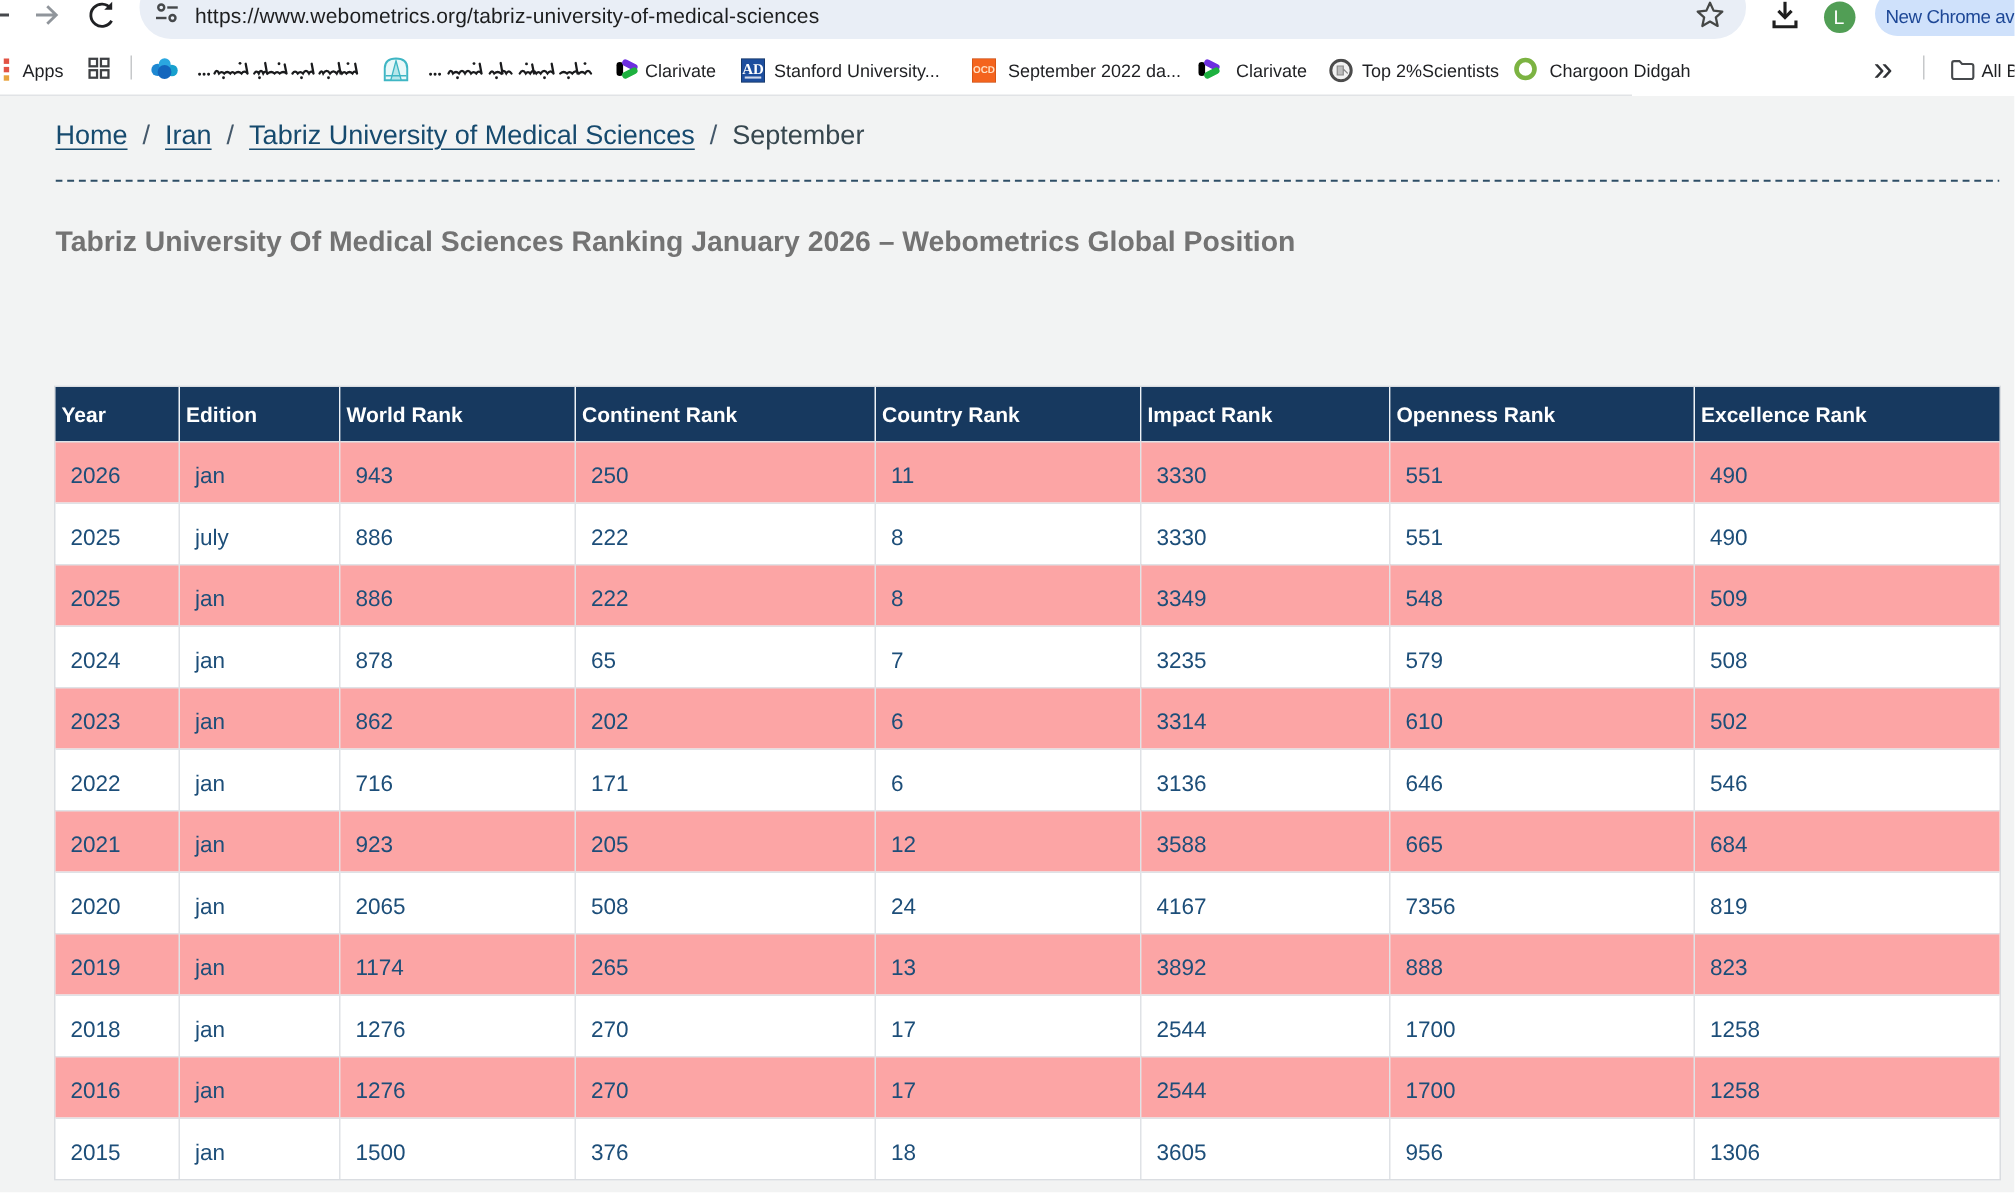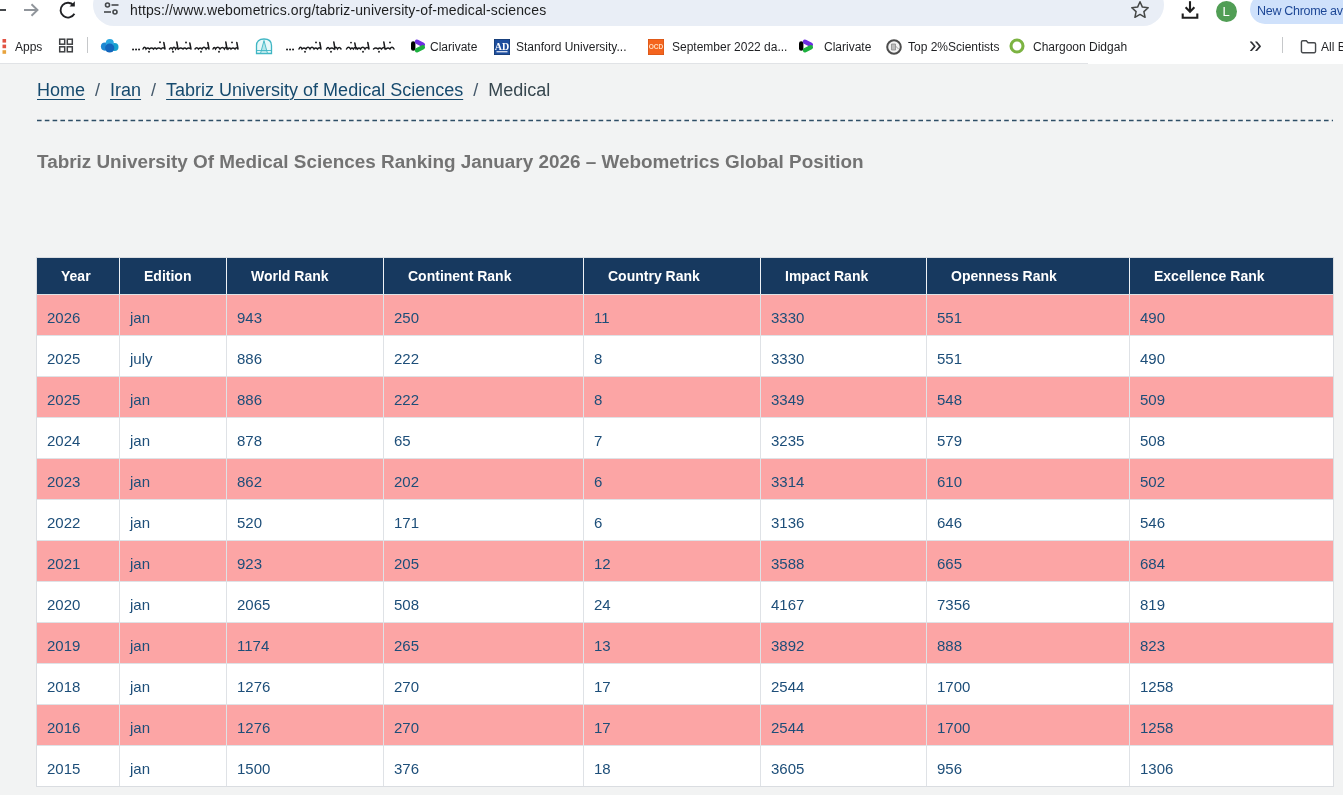--- a/index.html
+++ b/index.html
@@ -25,21 +25,21 @@
   #crumbs .sep{margin:0 10px;color:#44586a}
   #crumbs .last{color:#37474f}
   #h1{left:37px;top:85.5px;font-size:18.9px;font-weight:bold;color:#737373;line-height:24px;white-space:pre}
   #para{left:37px;top:119px;font-size:16.2px;color:#1c4f78;line-height:27px;white-space:pre}
   
   #tbl{left:36px;top:193px;width:1298px;background:#fff;display:grid;box-sizing:border-box;
        grid-template-columns:83px 107px 157px 200px 177px 166px 203px 203px;
        grid-template-rows:36px repeat(12,41.0px);
        border:1px solid #dadde1}
   #tbl .h{background:#17395f;color:#fff;font-weight:bold;font-size:14px;
-          display:flex;align-items:center;padding-left:24px;box-sizing:border-box;
+          display:flex;align-items:center;padding-left:4px;box-sizing:border-box;
           border-right:1px solid #eef2f6}
   #tbl .h.le{border-right:none}
   #tbl .c{font-size:15px;color:#1d4e79;display:flex;align-items:center;
           padding-left:10px;padding-top:4px;box-sizing:border-box;
           border-right:1px solid #dfe2e6;border-top:1px solid #dfe2e6}
   #tbl .c.le{border-right:none}
   #tbl .od{background:#fca5a5}
 </style>
 </head>
 <body>
@@ -164,21 +164,21 @@
     <div class="bktext" style="left:1033px">Chargoon Didgah</div>
     <div class="bktext" style="left:1249px;font-size:23px;top:10px;color:#303236">»</div>
     <div class="vsep" style="left:1282px"></div>
     <svg class="abs" style="left:1299px;top:11px" width="19" height="15" viewBox="0 0 19 17">
       <path d="M1.5 3.5 a1.5 1.5 0 0 1 1.5-1.5 h4 l2 2.2 h7 a1.5 1.5 0 0 1 1.5 1.5 v8.3 a1.5 1.5 0 0 1 -1.5 1.5 h-13 a1.5 1.5 0 0 1 -1.5-1.5 z" fill="none" stroke="#46494c" stroke-width="1.6"></path>
     </svg>
     <div class="bktext" style="left:1321px">All B</div>
   </div>
 
   <div class="abs" id="page">
-    <div class="abs" id="crumbs"><a>Home</a><span class="sep">/</span><a>Iran</a><span class="sep">/</span><a>Tabriz University of Medical Sciences</a><span class="sep">/</span><span class="last">Medical</span></div>
+    <div class="abs" id="crumbs"><a>Home</a><span class="sep">/</span><a>Iran</a><span class="sep">/</span><a>Tabriz University of Medical Sciences</a><span class="sep">/</span><span class="last">September</span></div>
     <svg class="abs" style="left:37px;top:55px" width="1296" height="4" viewBox="0 0 1296 4">
       <line x1="0" y1="1.5" x2="1296" y2="1.5" stroke="#2e4e66" stroke-width="1.4" stroke-dasharray="4.6 3.2"></line>
     </svg>
     <div class="abs" id="h1">Tabriz University Of Medical Sciences Ranking January 2026 – Webometrics Global Position</div>
     <div class="abs" id="tbl">
       <div class="h">Year</div>
       <div class="h">Edition</div>
       <div class="h">World Rank</div>
       <div class="h">Continent Rank</div>
       <div class="h">Country Rank</div>
@@ -220,21 +220,21 @@
       <div class="c od">2023</div>
       <div class="c od">jan</div>
       <div class="c od">862</div>
       <div class="c od">202</div>
       <div class="c od">6</div>
       <div class="c od">3314</div>
       <div class="c od">610</div>
       <div class="c le od">502</div>
       <div class="c">2022</div>
       <div class="c">jan</div>
-      <div class="c">520</div>
+      <div class="c">716</div>
       <div class="c">171</div>
       <div class="c">6</div>
       <div class="c">3136</div>
       <div class="c">646</div>
       <div class="c le">546</div>
       <div class="c od">2021</div>
       <div class="c od">jan</div>
       <div class="c od">923</div>
       <div class="c od">205</div>
       <div class="c od">12</div>

